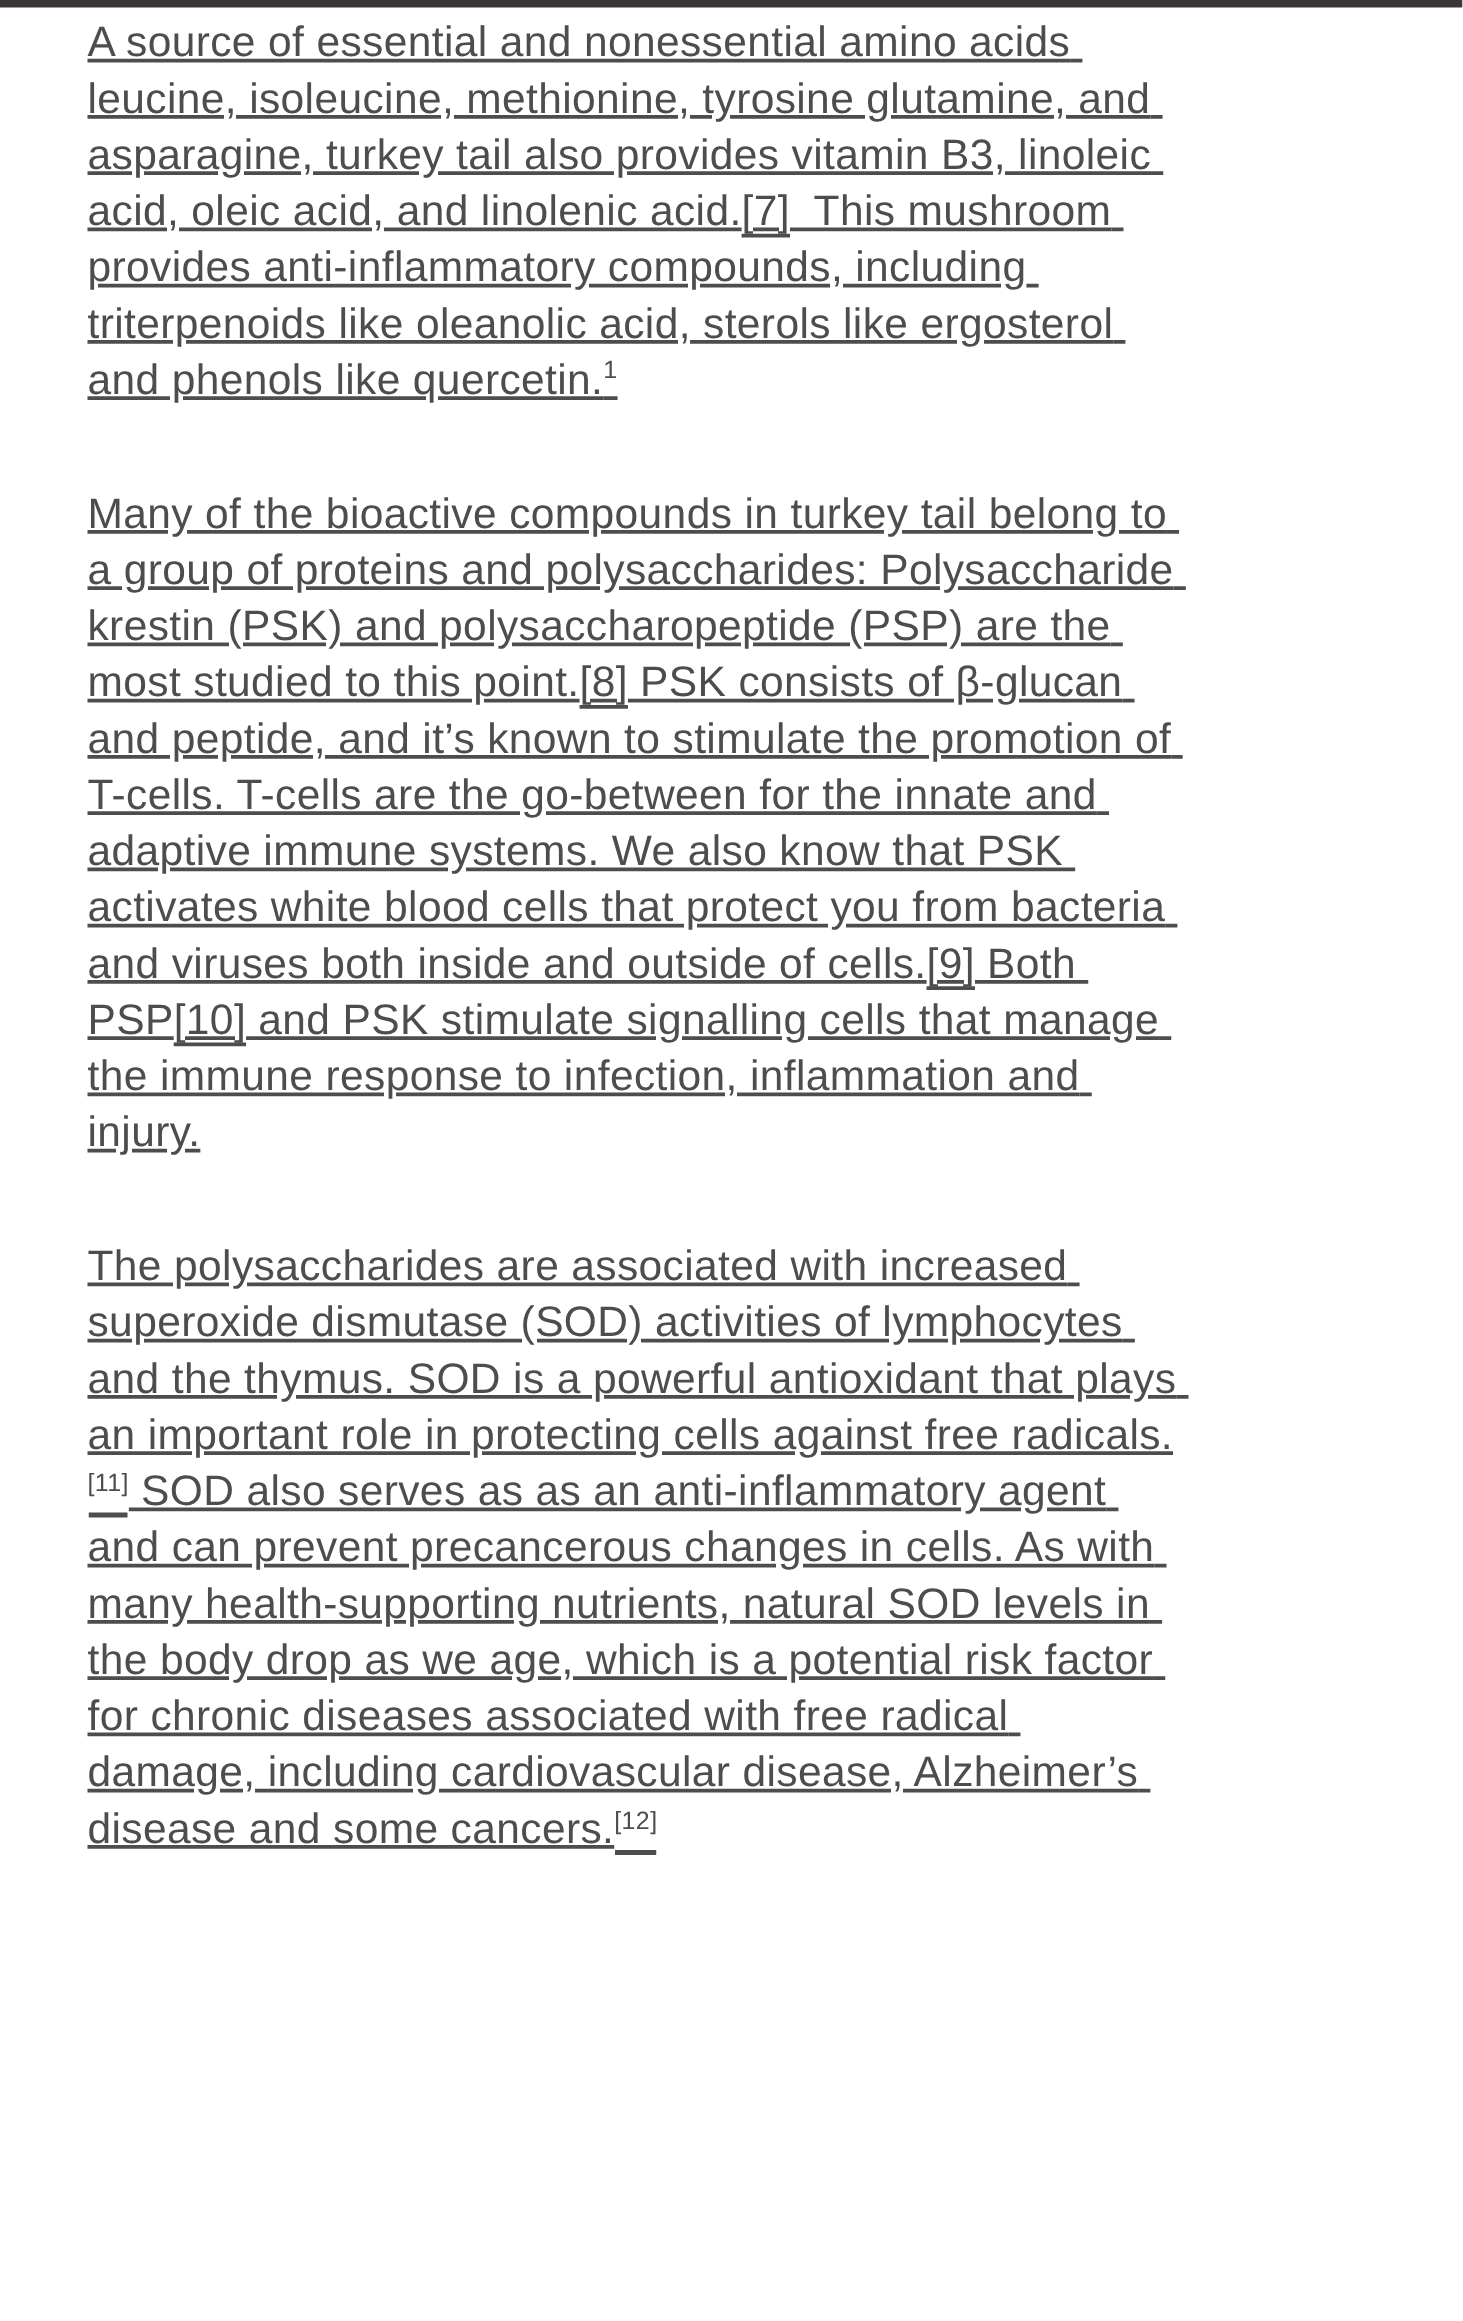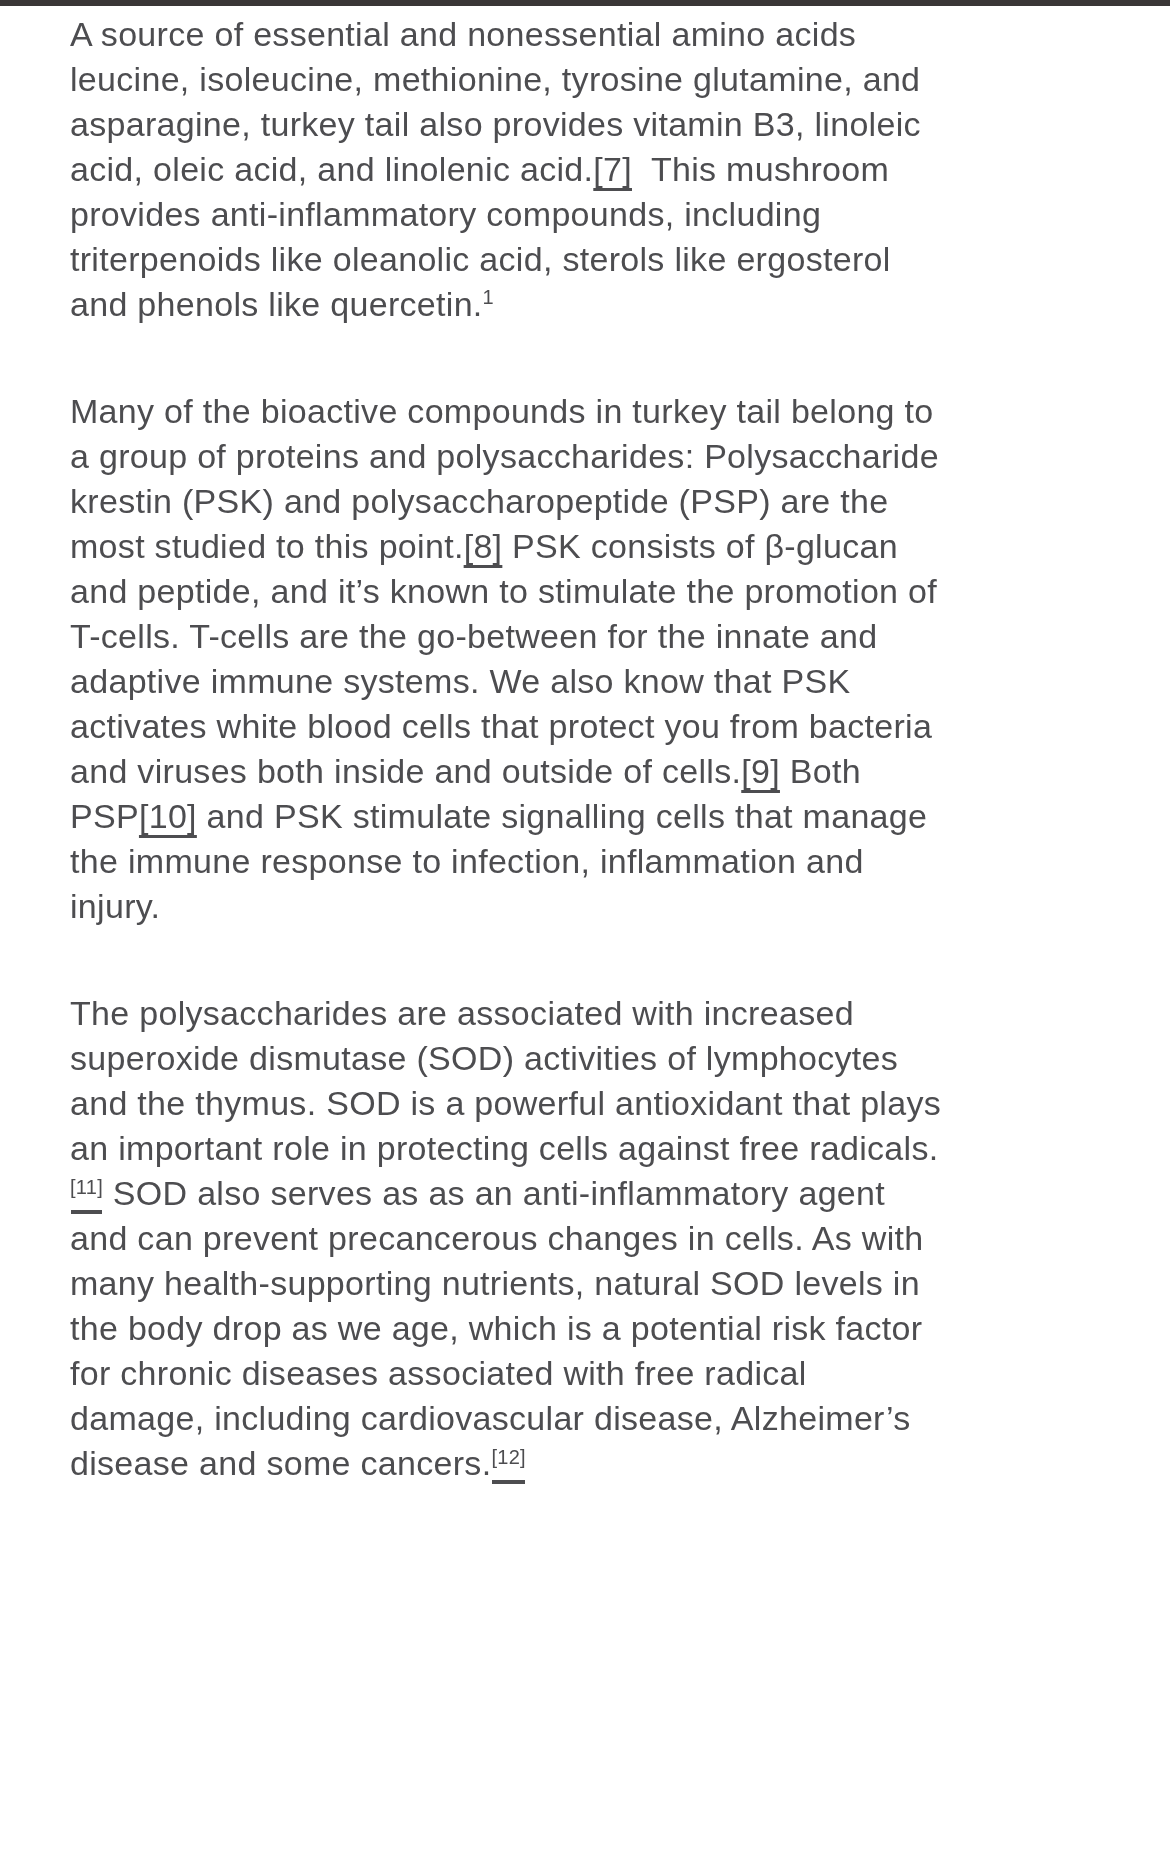--- a/index.html
+++ b/index.html
@@ -29,20 +29,21 @@
     width: 876px;
     padding: 6px 224px 0 70px;
     color: #4d4d50;
     font-size: 34px;
     line-height: 45px;
     letter-spacing: 0.3px;
   }
   .para {
     margin: 0 0 62px 0;
     white-space: pre-wrap;
+    text-decoration: underline;
   }
   .para:last-child {
     margin-bottom: 0;
   }
   a.cite {
     color: #4d4d50;
     text-decoration: underline;
     text-decoration-thickness: 3px;
     text-underline-offset: 7px;
     cursor: pointer;

